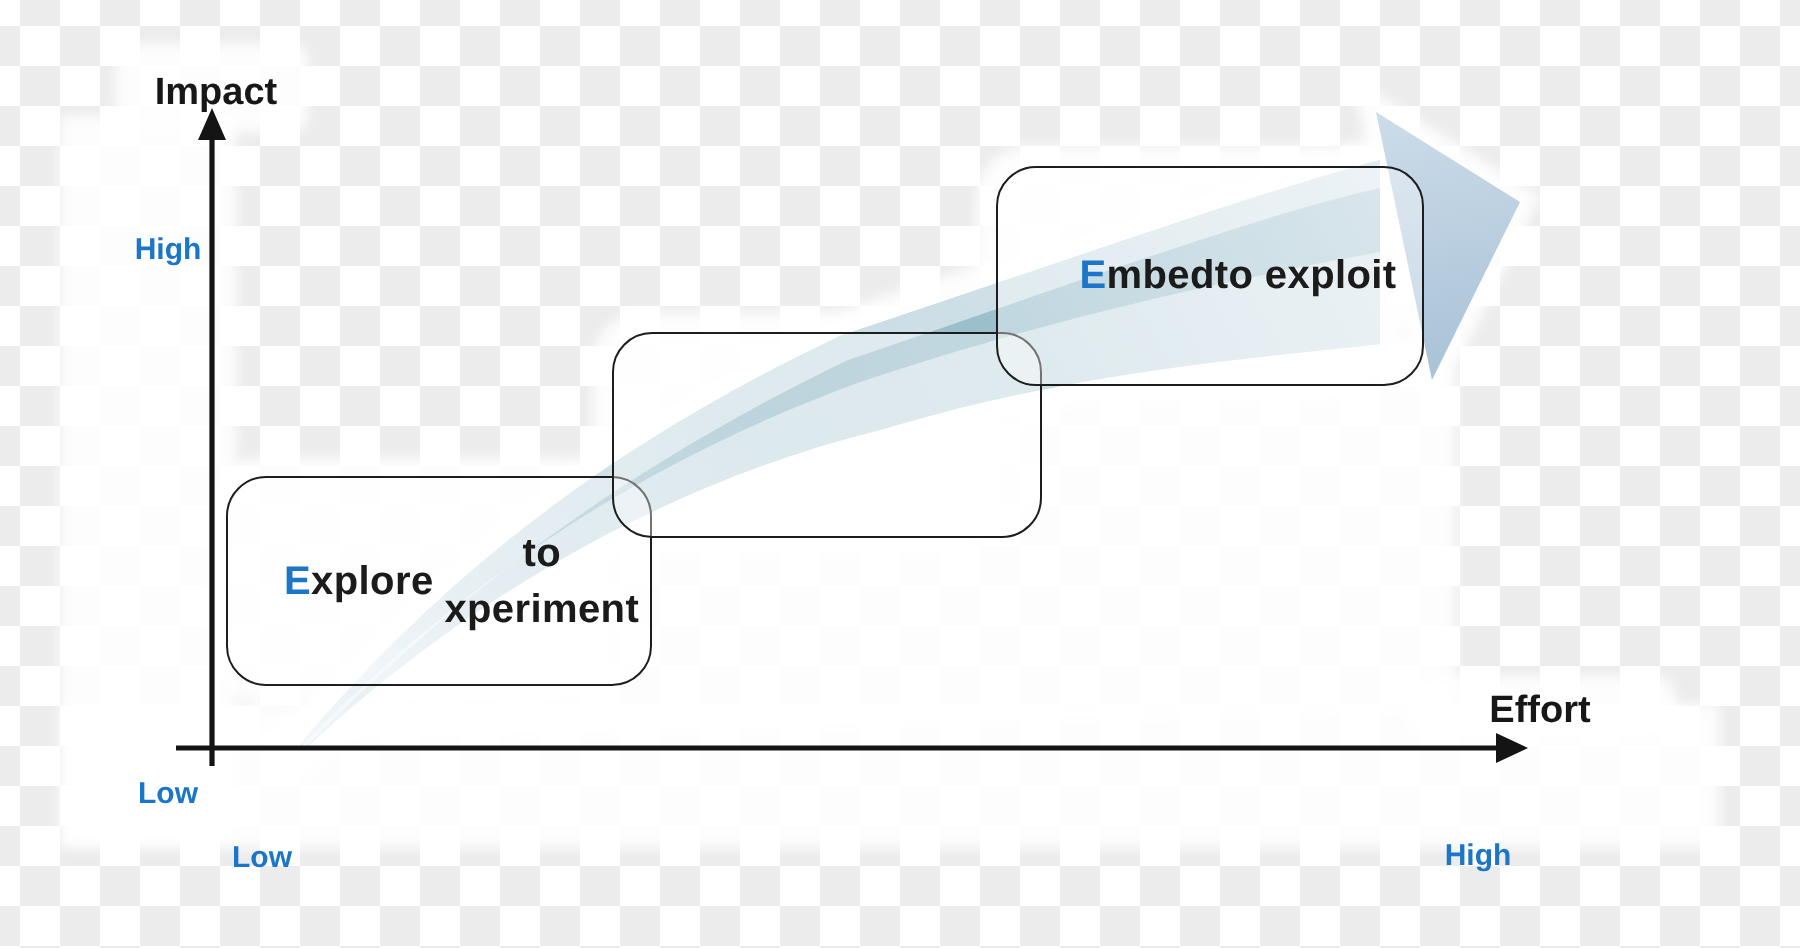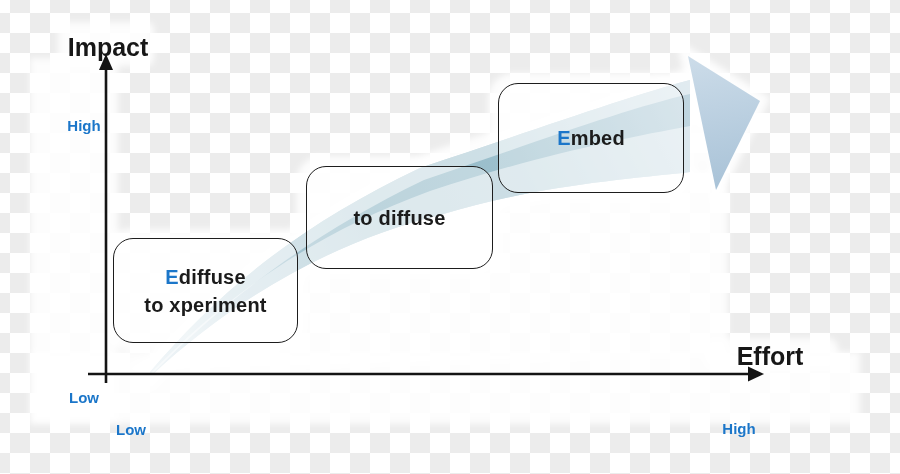--- a/index.html
+++ b/index.html
@@ -14,35 +14,36 @@
     background-size:40px 40px;
     background-position:-10px -7px;
   }
   .layer{position:absolute;left:0;top:0;}
   
   .stage{
     position:absolute;
     border:1.6px solid #1d1d1d;
     border-radius:20px;
     background:rgba(255,255,255,0.38);
-    display:flex;flex-direction:column;align-items:center;justify-content:center;
+    display:flex;flex-direction:row;align-items:center;justify-content:center;
     text-align:center;
     font-weight:bold;font-size:20px;line-height:28px;color:#1b1b1b;
     letter-spacing:0.2px;
+    padding-left:28px;
   }
   .stage .lead{color:#1b76c9;}
   .s1{left:113px;top:238px;width:183px;height:103px;}
   .s2{left:306px;top:166px;width:185px;height:101px;}
   .s3{left:498px;top:83px;width:184px;height:108px;}
   
   .lbl{
     position:absolute;transform:translate(-50%,-50%);
     font-weight:bold;white-space:nowrap;
   }
-  .axis-title{font-size:25px;color:#171717;}
+  .axis-title{font-size:19px;color:#171717;}
   .hilo{font-size:15px;color:#1b76c9;margin-top:40px;}
   .impact{left:108px;top:47px;}
   .y-high{left:84px;top:85px;}
   .y-low{left:84px;top:357px;}
   .x-low{left:131px;top:389px;}
   .x-high{left:739px;top:388px;}
   .effort{left:758px;top:356px;margin-left:12px;}
 </style>
 </head>
 <body>
@@ -88,28 +89,28 @@
 
     <polygon points="688,56 760,101 716,190" fill="url(#headGrad)"></polygon>
 
     <line x1="106" y1="66" x2="106" y2="383" stroke="#141414" stroke-width="2.6"></line>
     <polygon points="106,54 99,70 113,70" fill="#141414"></polygon>
     <line x1="88" y1="374" x2="750" y2="374" stroke="#141414" stroke-width="2.6"></line>
     <polygon points="764,374 748,366.5 748,381.5" fill="#141414"></polygon>
   </svg>
 
   <div class="stage s1">
-    <div><span class="lead">E</span><span>diffuse</span></div>
+    <div><span class="lead">E</span><span>xplore</span></div>
     <div>to xperiment</div>
   </div>
   <div class="stage s2">
-    <div>to diffuse</div>
   </div>
   <div class="stage s3">
     <div><span class="lead">E</span><span>mbed</span></div>
+    <div>to exploit</div>
   </div>
 
   <div class="lbl axis-title impact">Impact</div>
   <div class="lbl hilo y-high">High</div>
   <div class="lbl hilo y-low">Low</div>
   <div class="lbl hilo x-low">Low</div>
   <div class="lbl hilo x-high">High</div>
   <div class="lbl axis-title effort">Effort</div>
 
 </div>

